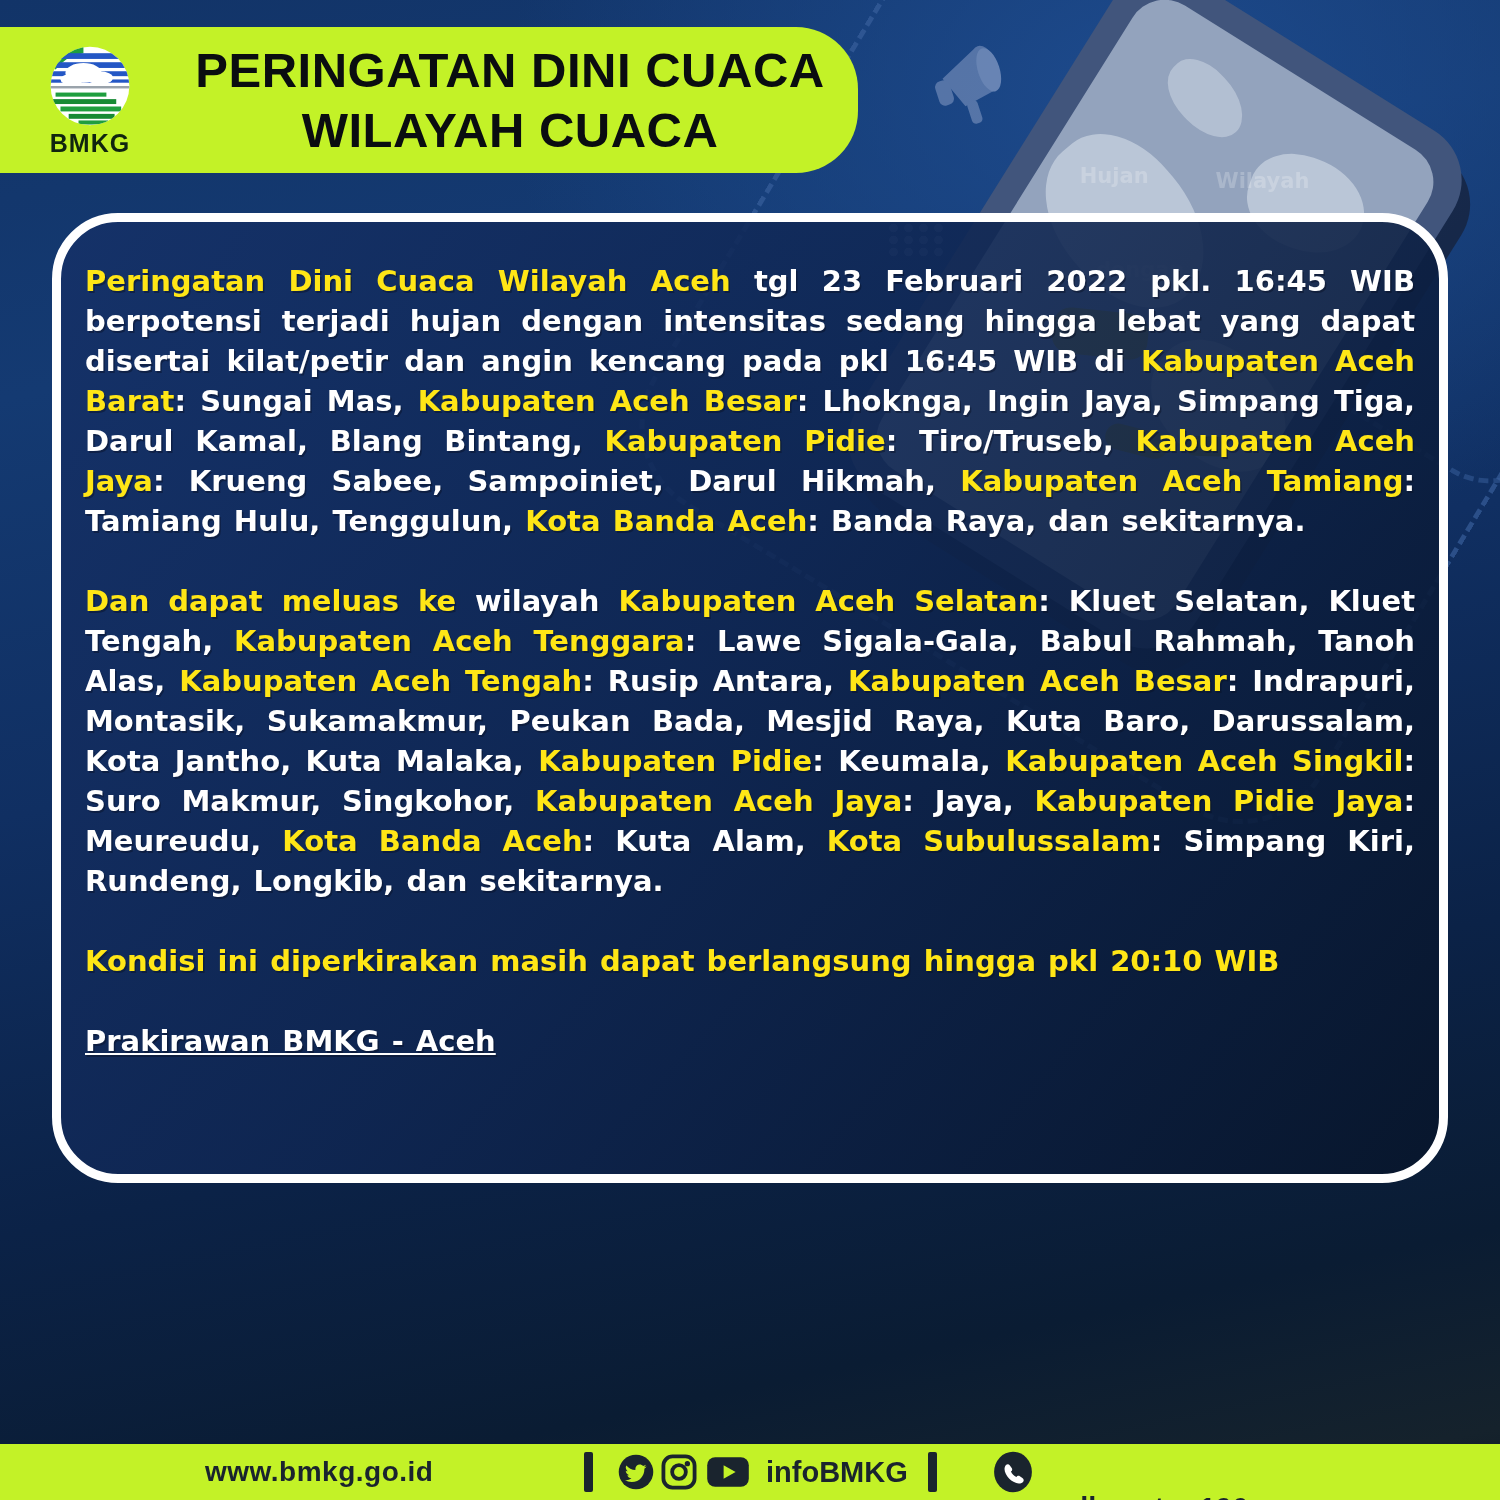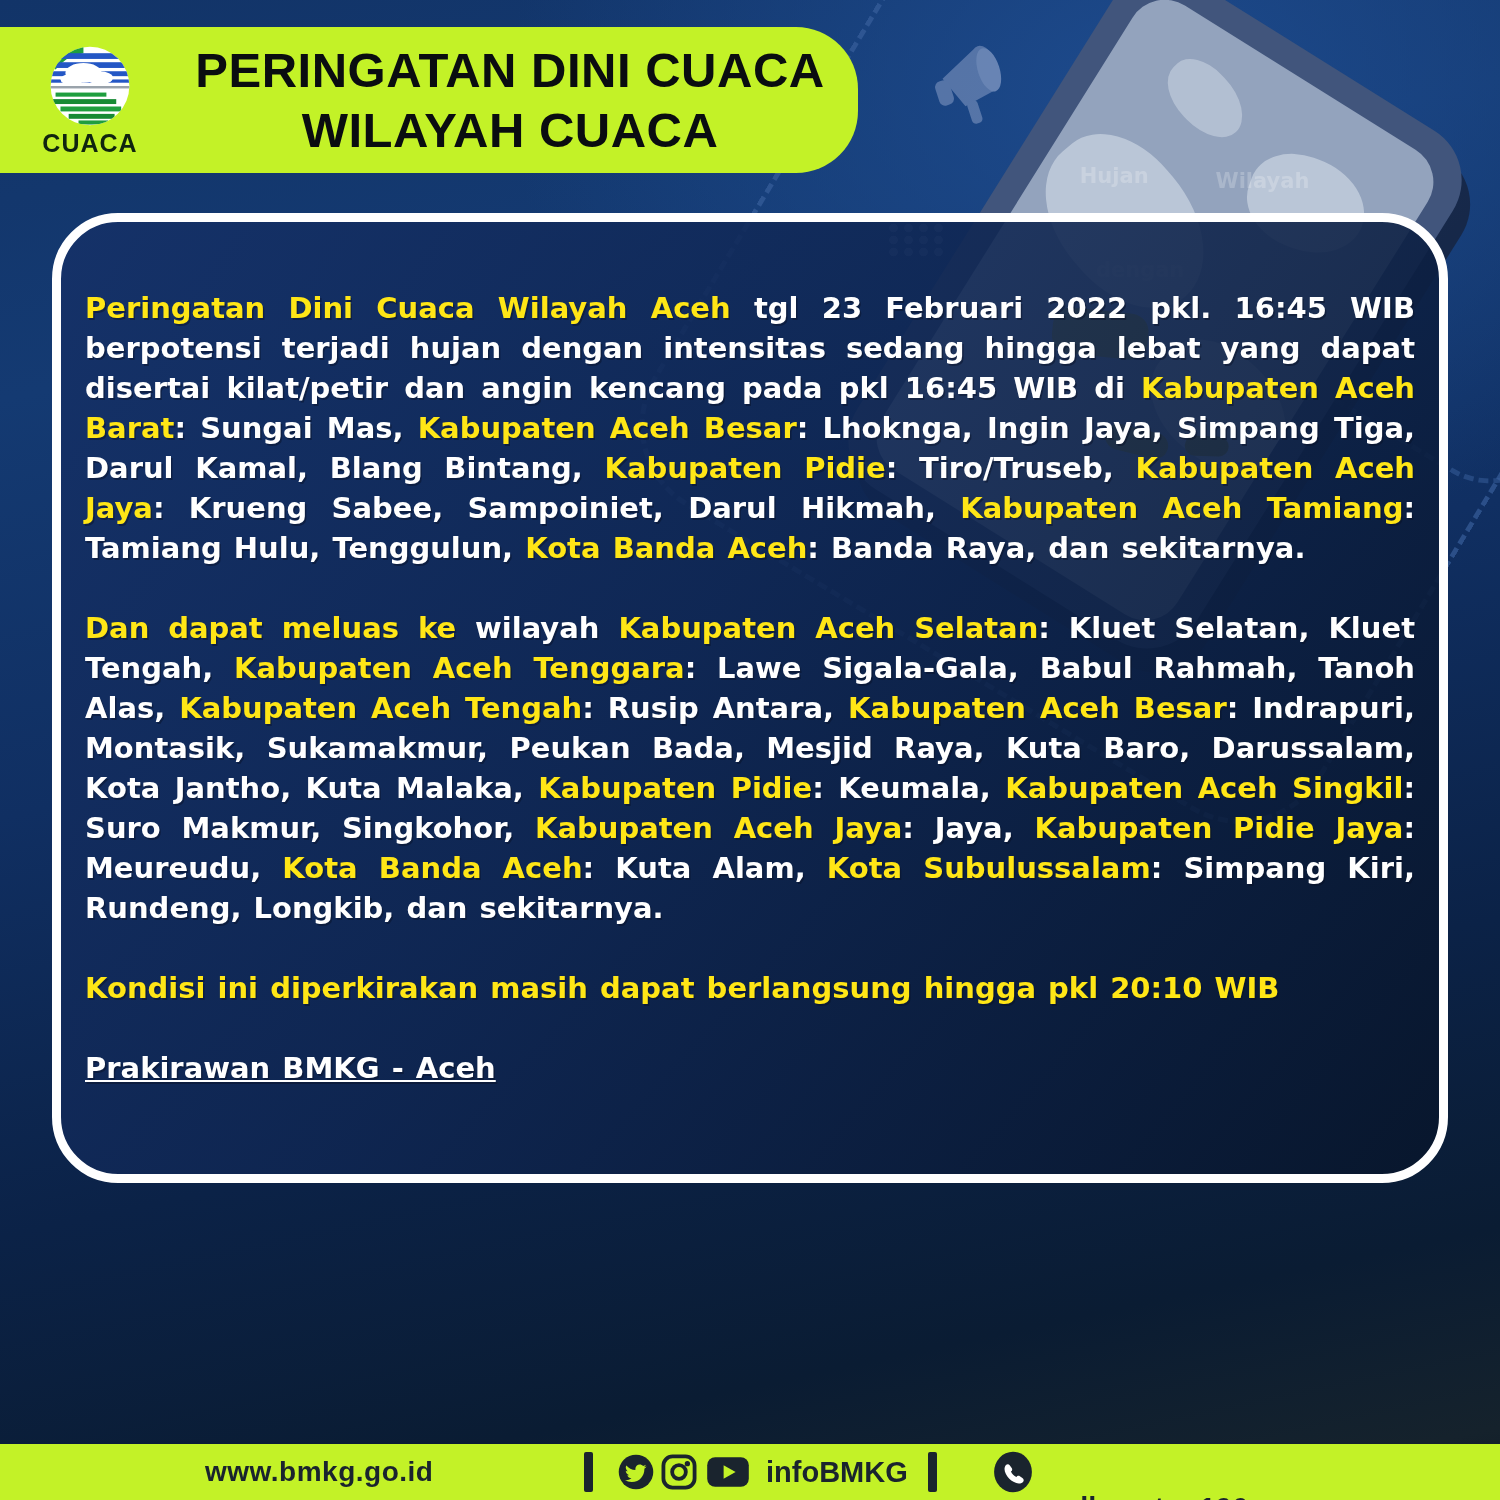--- a/index.html
+++ b/index.html
@@ -51,21 +51,21 @@
     font-weight:700;font-size:25px;letter-spacing:1px;color:#10250f;}
   .titles{position:absolute;left:152px;top:0;width:688px;height:100%;
     display:flex;flex-direction:column;align-items:center;justify-content:center;gap:4px;}
   .title-line{font-family:"Liberation Sans",sans-serif;font-weight:700;font-size:49px;
     line-height:56px;color:#0a0d10;letter-spacing:.5px;white-space:nowrap;margin-left:28px;}
 
   
   .card{position:absolute;left:52px;top:213px;width:1396px;height:970px;z-index:2;
     border:9px solid var(--card-border);border-radius:66px;
     background:linear-gradient(126deg,rgba(21,49,104,.90) 0%,rgba(15,38,82,.88) 45%,rgba(8,22,44,.92) 100%);
-    padding:66px 24px 0 24px;}
+    padding:39px 24px 0 24px;}
   .body-text{font-size:29px;line-height:40px;font-weight:700;text-align:justify;
     color:var(--white);word-spacing:2px;text-shadow:1.5px 2px 0 rgba(8,16,36,.45);}
   .body-text p{margin:0 0 40px 0;}
   .seg-yellow{color:var(--yellow);}
   .seg-white{color:var(--white);}
   .p-highlight{color:var(--yellow);text-align:left;}
   .p-sign{color:var(--white);text-align:left;margin-top:4px;text-decoration:underline;}
 
   
   .footer{position:absolute;left:0;bottom:0;width:1500px;height:56px;z-index:3;
@@ -136,21 +136,21 @@
           <ellipse cx="62" cy="40" rx="16" ry="8" fill="#ffffff"></ellipse>
           <ellipse cx="28" cy="42" rx="14" ry="7" fill="#ffffff"></ellipse>
           <rect x="0" y="50" width="100" height="3" fill="#9aa3ab"></rect>
           <rect x="8" y="58" width="62" height="5" fill="#1f9e3e"></rect>
           <rect x="4" y="66" width="78" height="6" fill="#178a33"></rect>
           <rect x="14" y="75" width="74" height="6" fill="#1f9e3e"></rect>
           <rect x="24" y="84" width="56" height="6" fill="#178a33"></rect>
           <rect x="36" y="92" width="36" height="5" fill="#1f9e3e"></rect>
         </g>
       </svg>
-      <span class="logo-label">CUACA</span>
+      <span class="logo-label">BMKG</span>
     </div>
     <div class="titles">
       <div class="title-line">PERINGATAN DINI CUACA</div>
       <div class="title-line">WILAYAH CUACA</div>
     </div>
   </div>
 
   <div class="card">
     <div class="body-text">
       <p><span class="seg-yellow">Peringatan Dini Cuaca Wilayah Aceh</span><span class="seg-white"> tgl 23 Februari 2022 pkl. 16:45 WIB berpotensi terjadi hujan dengan intensitas sedang hingga lebat yang dapat disertai kilat/petir dan angin kencang pada pkl 16:45 WIB di </span><span class="seg-yellow">Kabupaten Aceh Barat</span><span class="seg-white">: Sungai Mas, </span><span class="seg-yellow">Kabupaten Aceh Besar</span><span class="seg-white">: Lhoknga, Ingin Jaya, Simpang Tiga, Darul Kamal, Blang Bintang, </span><span class="seg-yellow">Kabupaten Pidie</span><span class="seg-white">: Tiro/Truseb, </span><span class="seg-yellow">Kabupaten Aceh Jaya</span><span class="seg-white">: Krueng Sabee, Sampoiniet, Darul Hikmah, </span><span class="seg-yellow">Kabupaten Aceh Tamiang</span><span class="seg-white">: Tamiang Hulu, Tenggulun, </span><span class="seg-yellow">Kota Banda Aceh</span><span class="seg-white">: Banda Raya, dan sekitarnya.</span></p>

